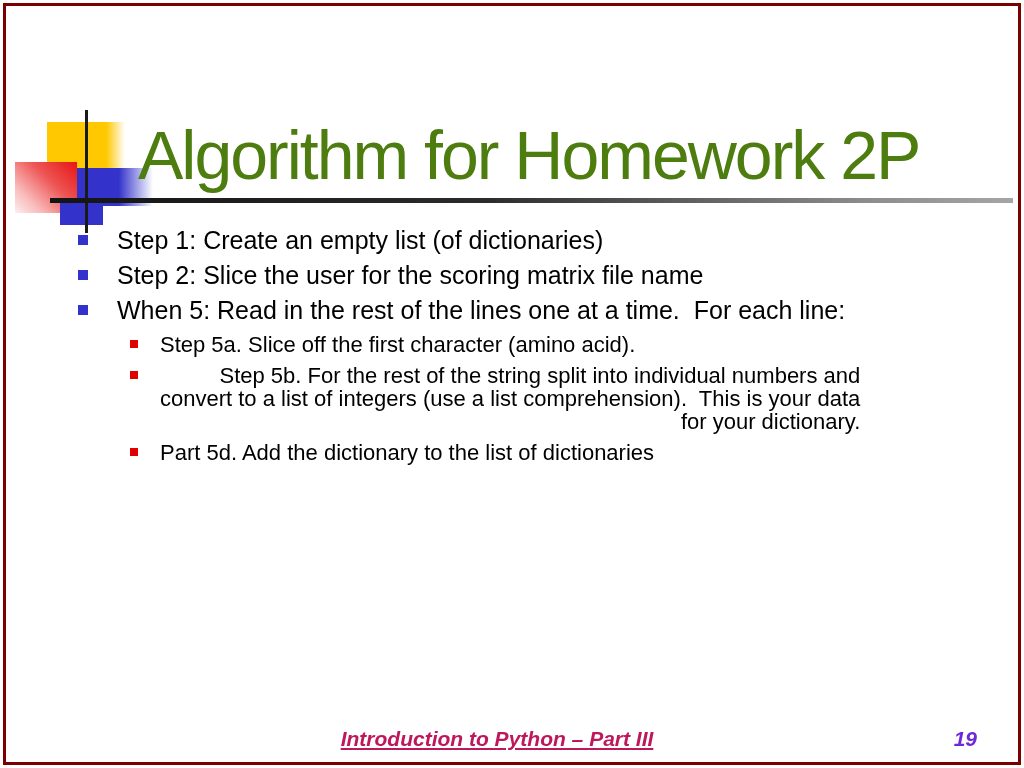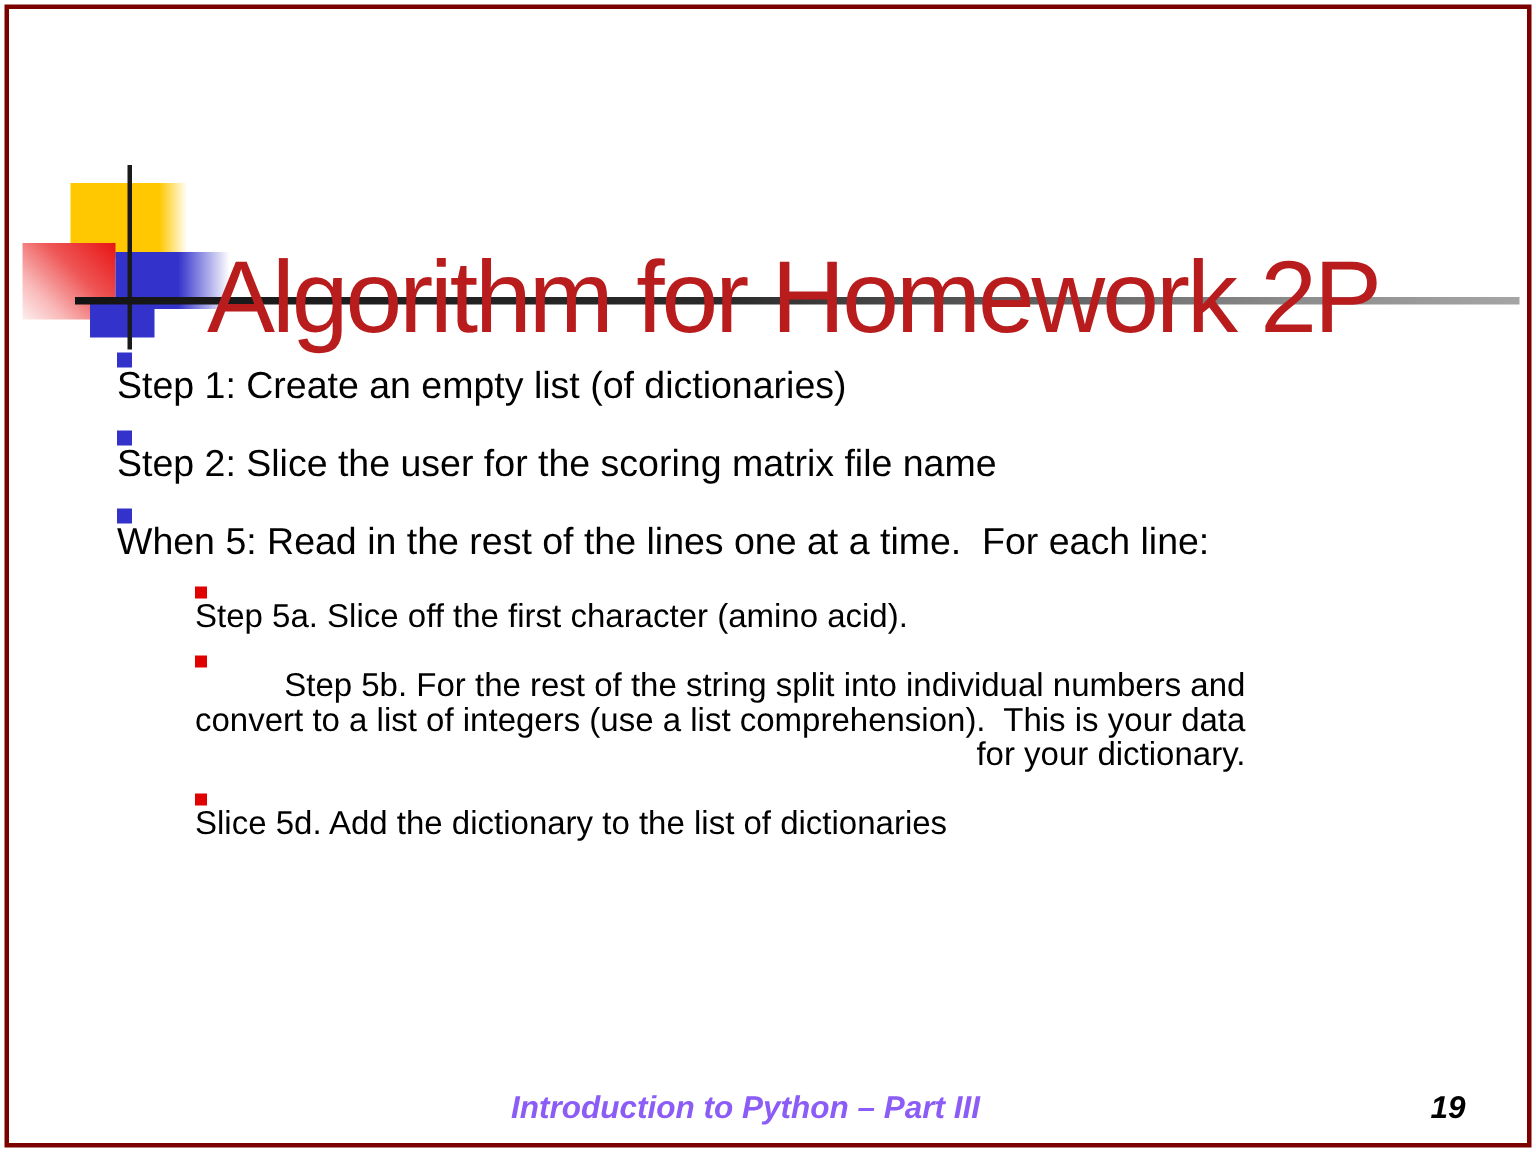--- a/index.html
+++ b/index.html
@@ -58,21 +58,20 @@
     white-space: nowrap;
   }
   
   #body-text {
     position: absolute;
     left: 78px; top: 228px; width: 920px;
   }
   .item {
     display: flex;
     align-items: flex-start;
-    flex-direction: column;
   }
   .item .txt {
     white-space: pre-wrap;
     color: #000000;
   }
   .lvl1 { margin: 0 0 11px 0; font-size: 25px; line-height: 24px; }
   .lvl1 .marker {
     flex: 0 0 auto;
     width: 10px; height: 10px;
     margin: 7px 29px 0 0;
@@ -109,21 +108,21 @@
 
 <div id="slide">
 
   <div class="deco" id="deco-yellow"></div>
   <div class="deco" id="deco-red"></div>
   <div class="deco" id="deco-blue"></div>
   <div class="deco" id="deco-blue-small"></div>
   <div class="deco" id="deco-vline"></div>
   <div class="deco" id="deco-hrule"></div>
 
-  <div id="title" style="color: #b91c1c; margin-top: 43px;">Algorithm for Homework 2P</div>
+  <div id="title" style="color: #4d7c0f;">Algorithm for Homework 2P</div>
 
   <div id="body-text">
       <div class="item lvl1">
         <span class="marker" style="background: rgb(51, 51, 204);"></span>
         <span class="txt">Step 1: Create an empty list (of dictionaries)</span>
       </div>
       <div class="item lvl1">
         <span class="marker" style="background: rgb(51, 51, 204);"></span>
         <span class="txt">Step 2: Slice the user for the scoring matrix file name</span>
       </div>
@@ -136,21 +135,21 @@
         <span class="txt">Step 5a. Slice off the first character (amino acid).</span>
       </div>
       <div class="item lvl2">
         <span class="marker" style="background: rgb(224, 0, 0);"></span>
         <span class="txt">Step 5b. For the rest of the string split into individual numbers and
 convert to a list of integers (use a list comprehension).  This is your data
 for your dictionary.</span>
       </div>
       <div class="item lvl2">
         <span class="marker" style="background: rgb(224, 0, 0);"></span>
-        <span class="txt">Slice 5d. Add the dictionary to the list of dictionaries</span>
+        <span class="txt">Part 5d. Add the dictionary to the list of dictionaries</span>
       </div>
     </div>
 
-  <div id="footer-title" style="color: #8b5cf6;">Introduction to Python – Part III</div>
-  <div id="page-number" style="color: #000000;">19</div>
+  <div id="footer-title" style="color: #be185d; text-decoration: underline;">Introduction to Python – Part III</div>
+  <div id="page-number" style="color: #6d28d9;">19</div>
 
   <div id="frame" style="border-color: rgb(123, 0, 0);"></div>
 </div>
 
 </body></html>

